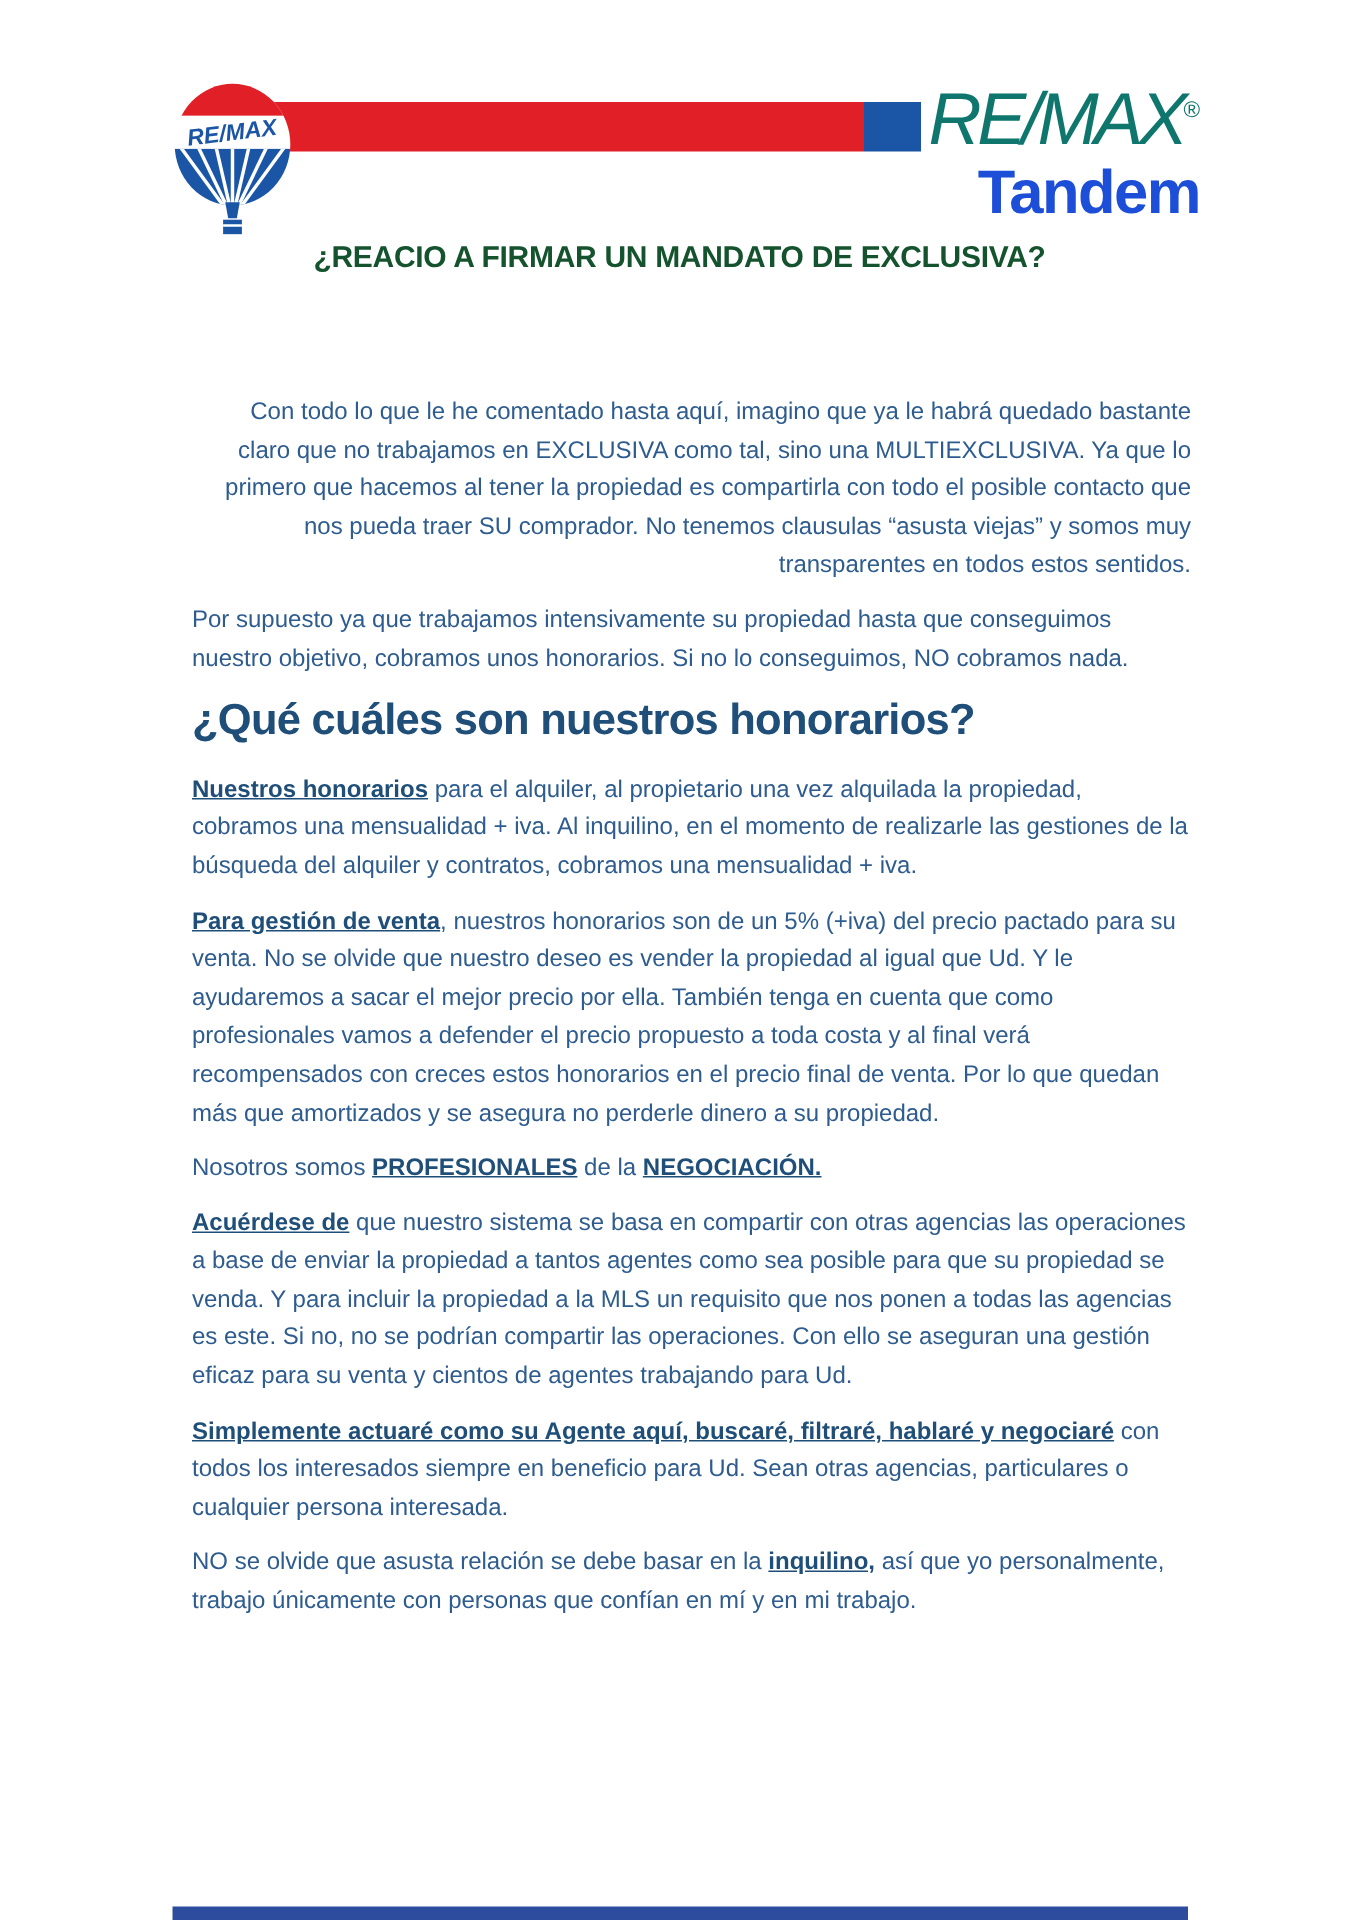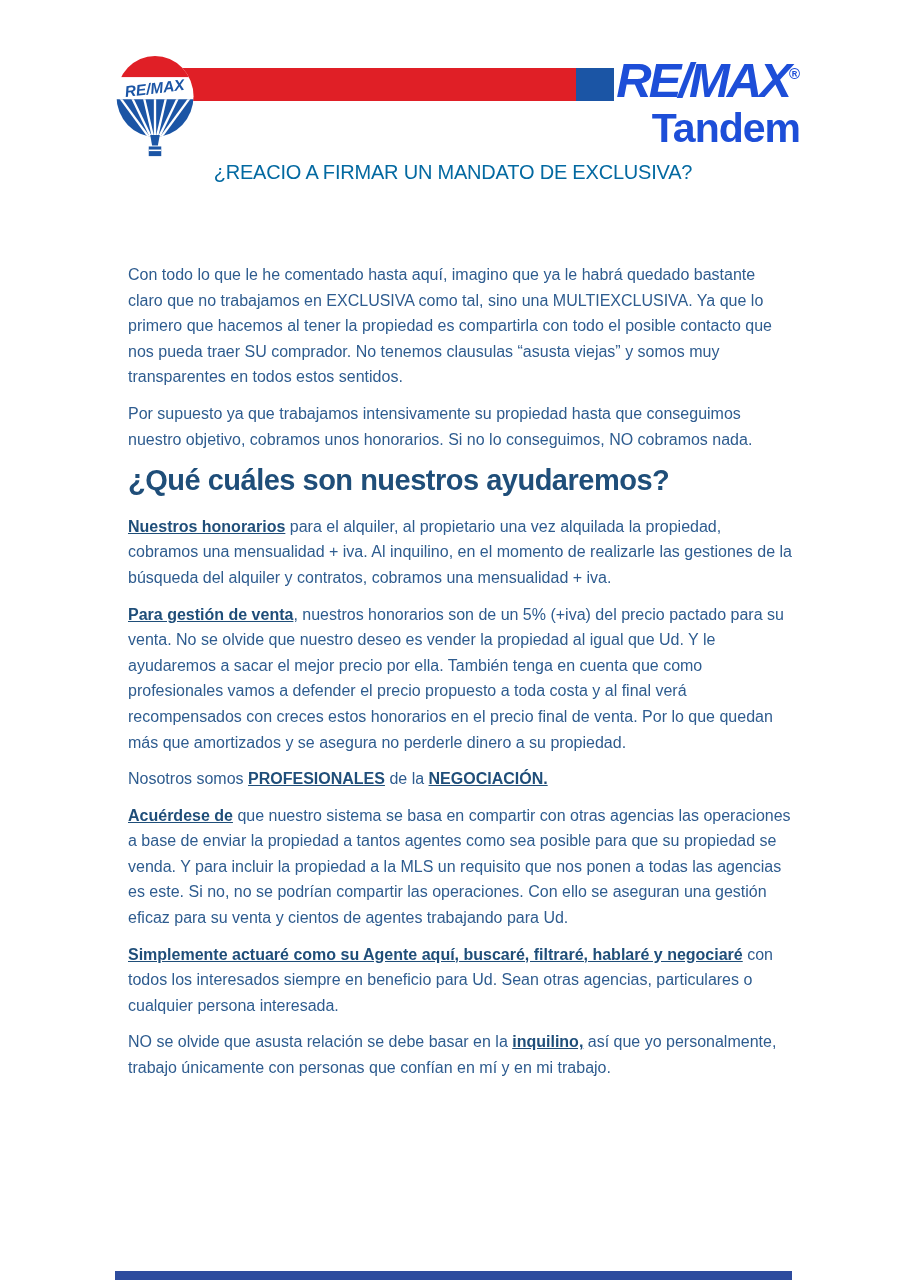--- a/index.html
+++ b/index.html
@@ -6,37 +6,37 @@
   .page{
     position:relative;width:906px;height:1280px;background:#ffffff;
     overflow:hidden;font-family:"Liberation Sans",sans-serif;
   }
   
   .red-bar{position:absolute;left:158px;top:68px;width:418px;height:33px;background:#E01F26;}
   .blue-block{position:absolute;left:576px;top:68px;width:38px;height:33px;background:#1B55A5;}
   .balloon{position:absolute;left:111px;top:53px;width:88px;height:106px;}
   .brand{position:absolute;top:56px;right:106px;text-align:right;line-height:1;}
   .wordmark{
-    font-size:49px;font-weight:bold;font-style:italic;color:#1d4ed8;
+    font-size:49px;font-weight:normal;font-style:italic;color:#0f766e;
     letter-spacing:-3px;white-space:nowrap;
   }
   .reg{font-size:15px;font-style:normal;letter-spacing:0;vertical-align:18px;}
   .tandem{font-size:41px;font-weight:bold;color:#1d4ed8;letter-spacing:-1px;margin-top:3px;}
   
   .doc-title{
     position:absolute;top:161px;left:0;width:100%;text-align:center;
-    font-size:20px;font-weight:normal;color:#0369a1;letter-spacing:-0.2px;
+    font-size:20px;font-weight:bold;color:#14532d;letter-spacing:-0.2px;
   }
   
   .doc-body{
     position:absolute;top:250px;left:128px;width:666px;
     color:#2E5C8F;font-size:16px;line-height:25.6px;
   }
   .doc-body p{margin:0 0 11px 0;}
-  .doc-body p:first-child{margin-top:12px;}
+  .doc-body p:first-child{margin-top:12px;text-align:right;}
   .doc-body .b{font-weight:bold;color:#1F4E79;text-decoration:underline;}
   .section-heading{
     font-size:29px;font-weight:bold;color:#1F4E79;
     margin:16px 0 20px 0;letter-spacing:-0.5px;
   }
   .center{text-align:left;}
   
   .footer-bar{position:absolute;left:115px;top:1271px;width:677px;height:9px;background:#2E4C9E;}
 </style>
 </head>
@@ -79,21 +79,21 @@
   <div class="brand">
     <div class="wordmark"><span>RE/MAX</span><span class="reg">®</span></div>
     <div class="tandem">Tandem</div>
   </div>
 
   <div class="doc-title">¿REACIO A FIRMAR UN MANDATO DE EXCLUSIVA?</div>
 
   <div class="doc-body">
     <p><span>Con todo lo que le he comentado hasta aquí, imagino que ya le habrá quedado bastante claro que no trabajamos en EXCLUSIVA como tal, sino una MULTIEXCLUSIVA. Ya que lo primero que hacemos al tener la propiedad es compartirla con todo el posible contacto que nos pueda traer SU comprador. No tenemos clausulas “asusta viejas” y somos muy transparentes en todos estos sentidos.</span></p>
     <p><span>Por supuesto ya que trabajamos intensivamente su propiedad hasta que conseguimos nuestro objetivo, cobramos unos honorarios. Si no lo conseguimos, NO cobramos nada.</span></p>
-    <h2 class="section-heading">¿Qué cuáles son nuestros ayudaremos?</h2>
+    <h2 class="section-heading">¿Qué cuáles son nuestros honorarios?</h2>
     <p><span class="b">Nuestros honorarios</span><span> para el alquiler, al propietario una vez alquilada la propiedad, cobramos una mensualidad + iva.    Al inquilino, en el momento de realizarle las gestiones de la búsqueda del alquiler y contratos, cobramos una mensualidad + iva.</span></p>
     <p><span class="b">Para gestión de venta</span><span>, nuestros honorarios son de un 5% (+iva) del precio pactado para su venta. No se olvide que nuestro deseo es vender la propiedad al igual que Ud. Y le ayudaremos a sacar el mejor precio por ella. También tenga en cuenta que como profesionales vamos a defender el precio propuesto a toda costa y al final verá recompensados con creces estos honorarios en el precio final de venta. Por lo que quedan más que amortizados y se asegura no perderle dinero a su propiedad.</span></p>
     <p class="center"><span>Nosotros somos </span><span class="b">PROFESIONALES</span><span> de la </span><span class="b">NEGOCIACIÓN.</span></p>
     <p><span class="b">Acuérdese de</span><span> que nuestro sistema se basa en compartir con otras agencias las operaciones a base de enviar la propiedad a tantos agentes como sea posible para que su propiedad se venda. Y para incluir la propiedad a la MLS un requisito que nos ponen a todas las agencias es este. Si no, no se podrían compartir las operaciones. Con ello se aseguran una gestión eficaz para su venta y cientos de agentes trabajando para Ud.</span></p>
     <p><span class="b">Simplemente actuaré como su Agente aquí, buscaré, filtraré, hablaré y negociaré</span><span> con todos los interesados siempre en beneficio para Ud. Sean otras agencias, particulares o cualquier persona interesada.</span></p>
     <p><span>NO se olvide que asusta relación se debe basar en la </span><span class="b">inquilino,</span><span> así que yo personalmente, trabajo únicamente con personas que confían en mí y en mi trabajo.</span></p>
   </div>
 
   <div class="footer-bar"></div>
 

